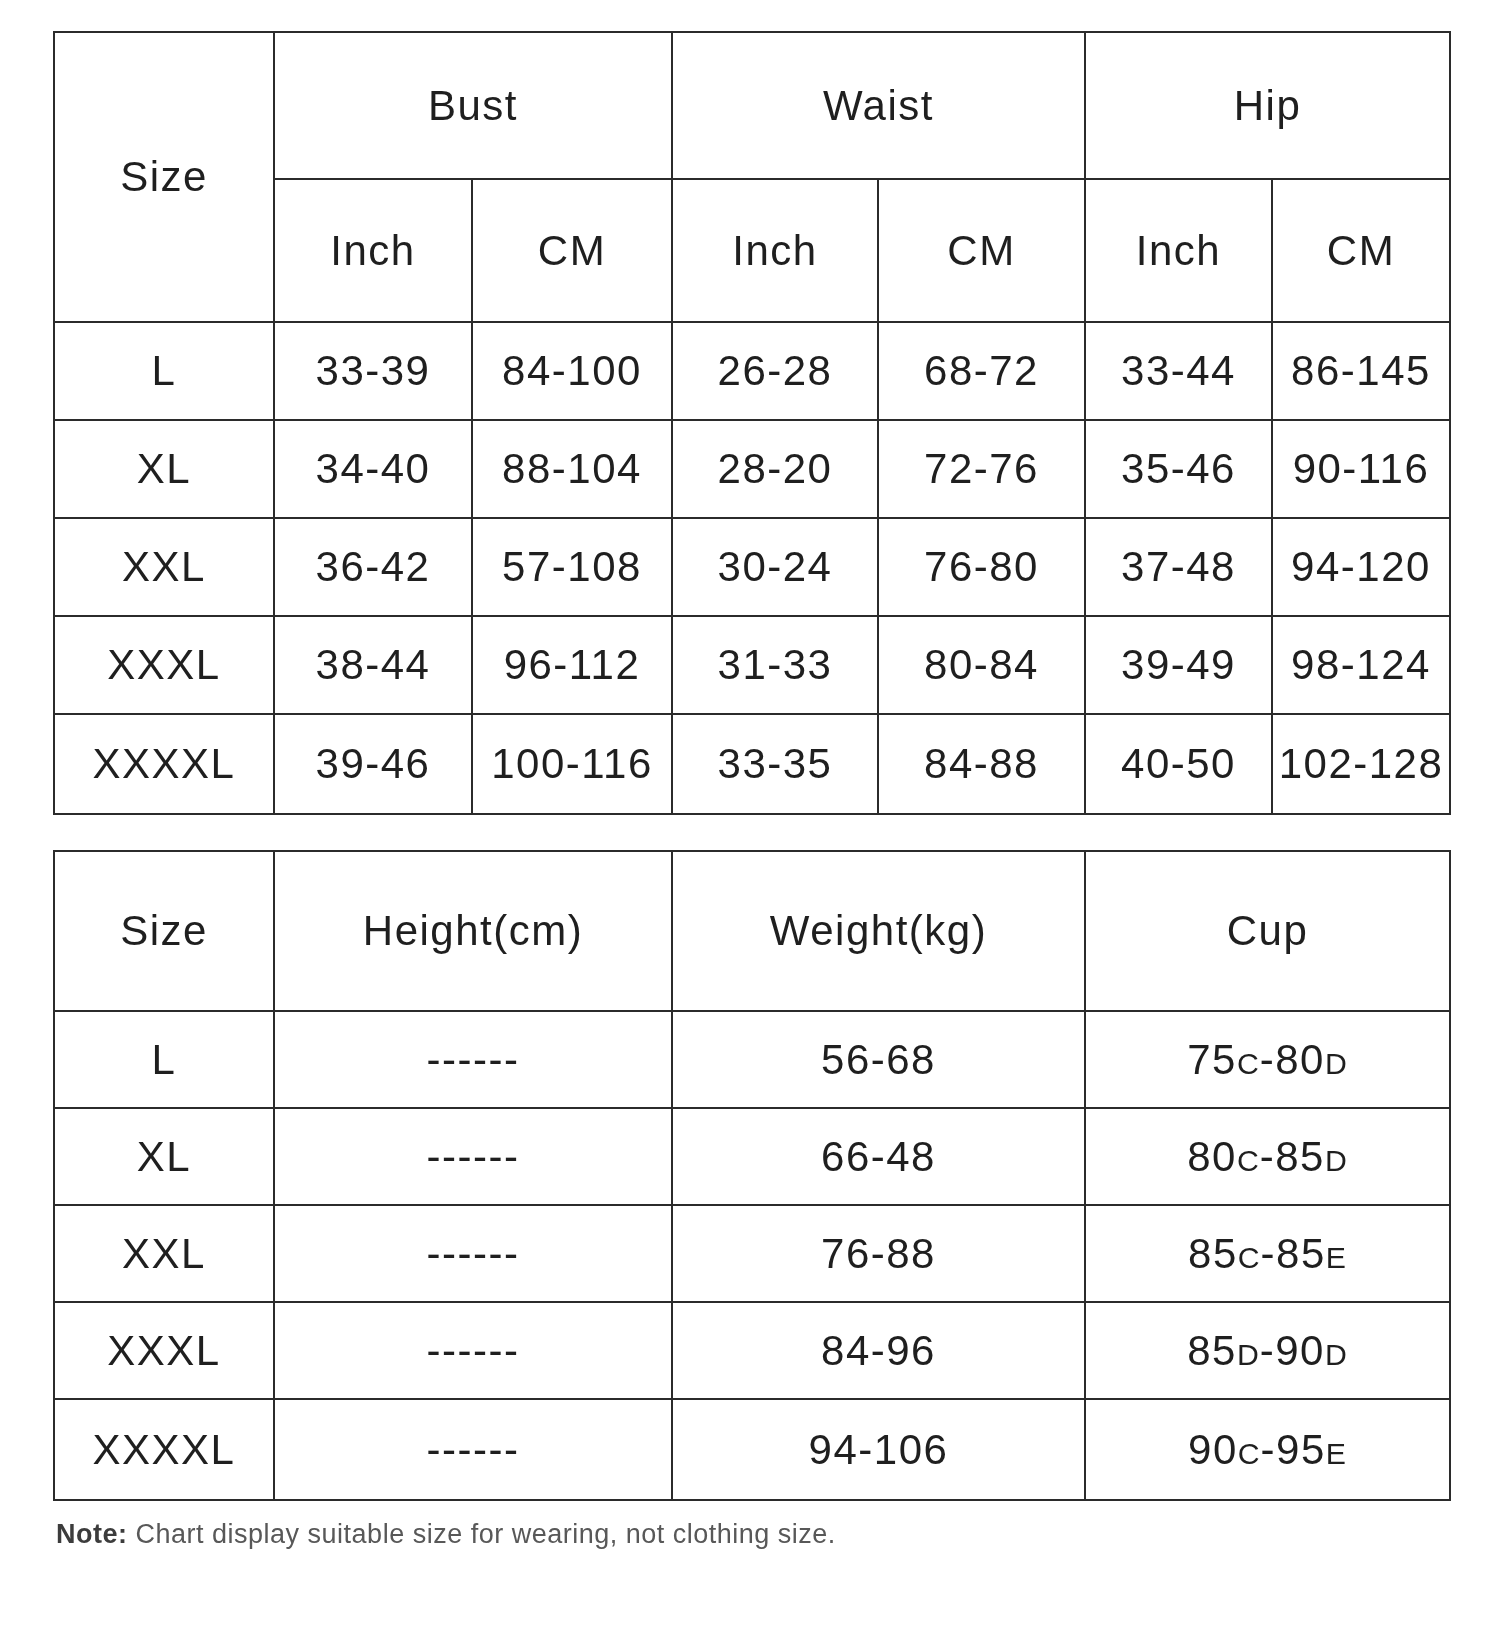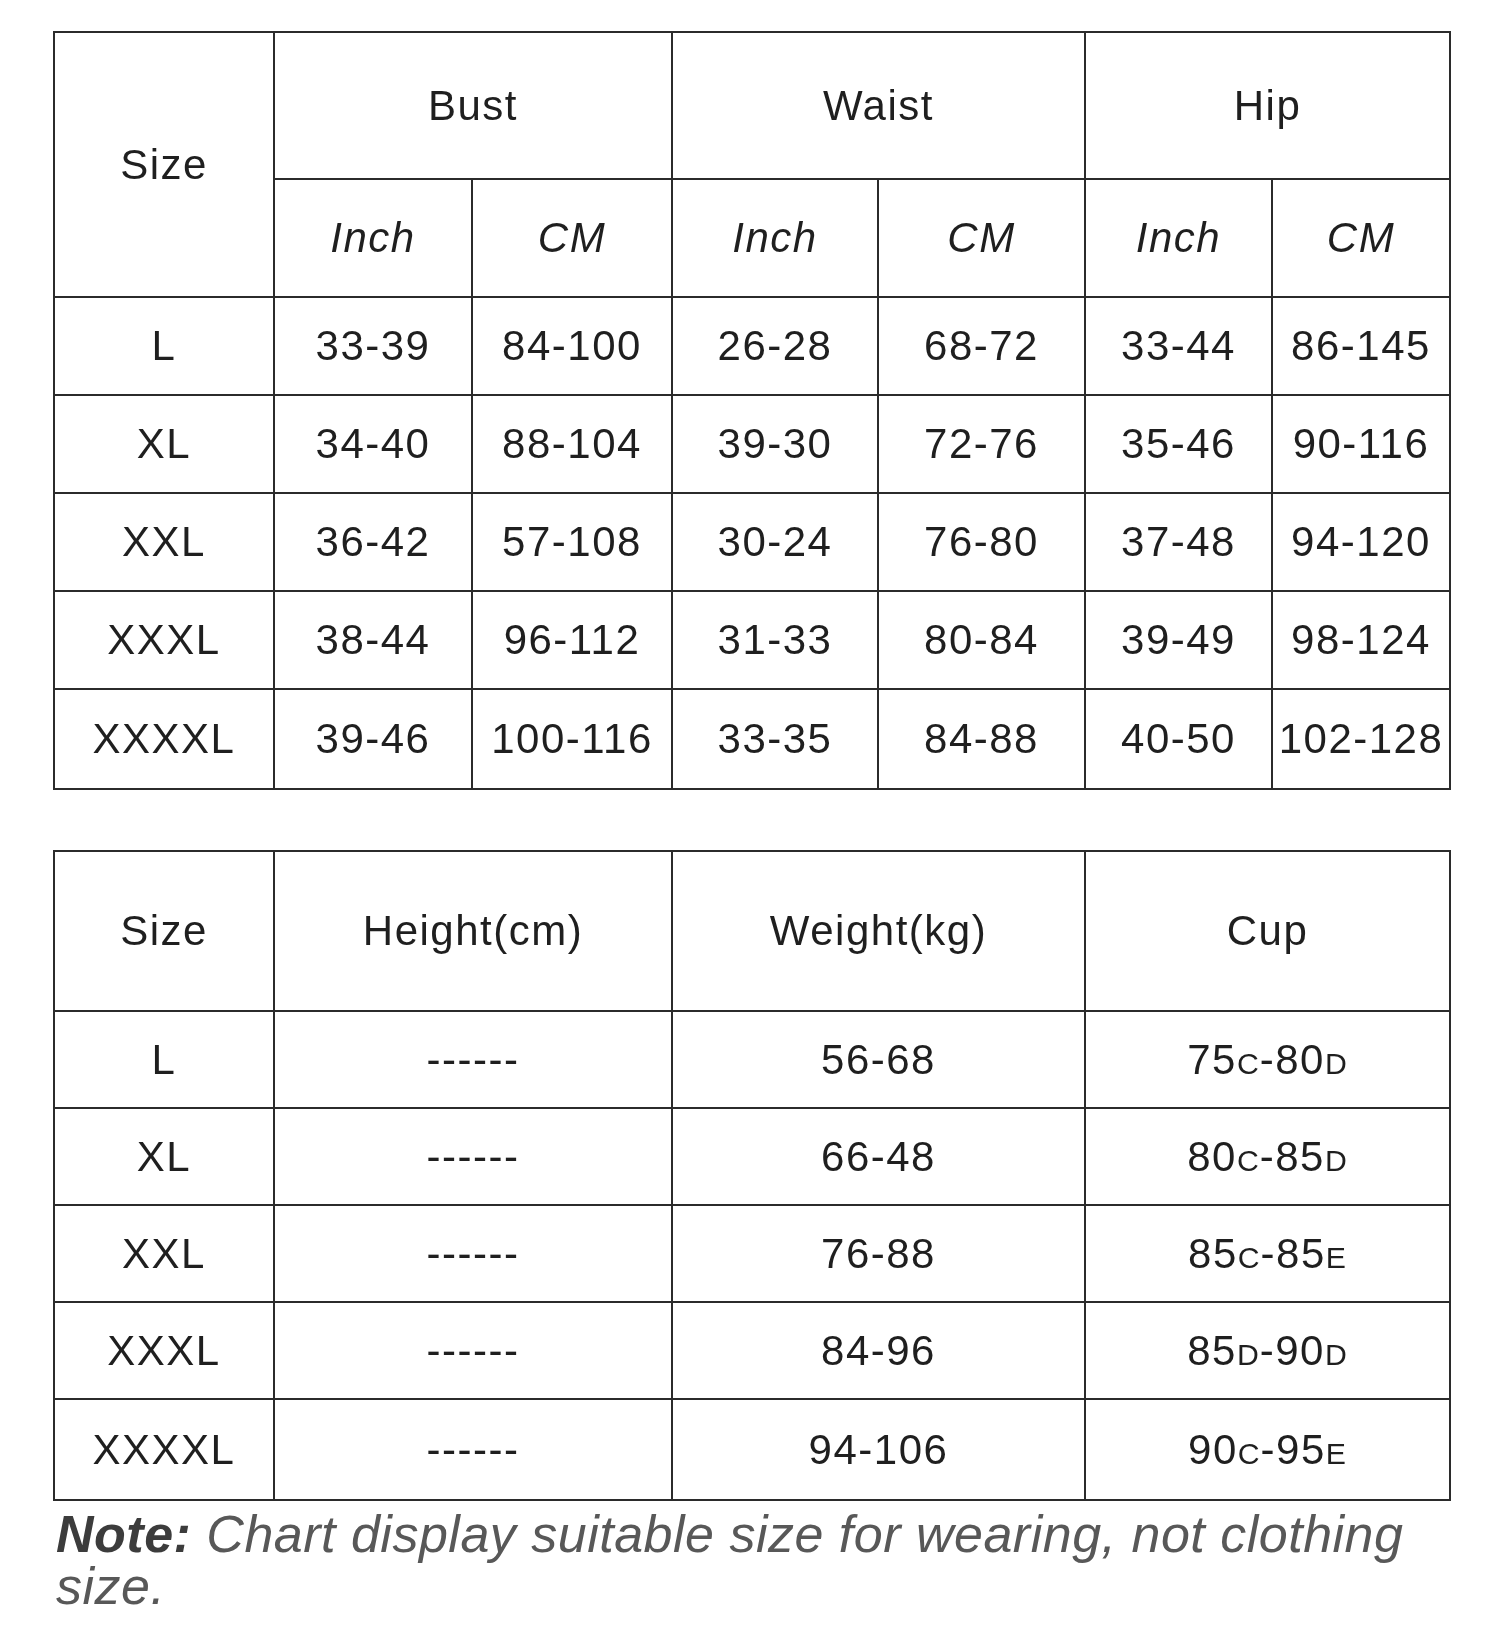--- a/index.html
+++ b/index.html
@@ -30,44 +30,43 @@
     vertical-align: middle;
     font-size: 42px;
     letter-spacing: 1.5px;
     color: #1f1f1f;
     padding: 0;
     overflow: hidden;
     white-space: nowrap;
   }
   
   .t1 tr.rh1 { height: 147px; }
-  .t1 tr.rh2 { height: 118px; font-style: italic; }
+  .t1 tr.rh2 { height: 143px; }
   .t1 tr.rd  { height: 98px;  }
   .t1 tr.rd-last { height: 100px; }
   
   .t2 tr.rh  { height: 160px; }
   .t2 tr.rd  { height: 97px;  }
   .t2 tr.rd-last { height: 101px; }
 
   td.dash-cell {
     letter-spacing: 0.52em;
     font-weight: 500;
   }
   .cup-sm { font-size: 0.72em; letter-spacing: 1px; }
 
   .note {
     position: absolute;
     left: 56px;
     top: 1508px;
     width: 1430px;
-    font-size: 52px;
+    font-size: 27px;
     line-height: 52px;
     letter-spacing: 0.5px;
     color: #585858;
-    font-style: italic;
   }
   .note p { margin: 0; }
   .note .note-label {
     font-weight: bold;
     color: #3c3c3c;
   }
 </style>
 </head>
 <body>
 
@@ -104,21 +103,21 @@
         <td>84-100</td>
         <td>26-28</td>
         <td>68-72</td>
         <td>33-44</td>
         <td>86-145</td>
       </tr>
       <tr class="rd">
         <td>XL</td>
         <td>34-40</td>
         <td>88-104</td>
-        <td>39-30</td>
+        <td>28-20</td>
         <td>72-76</td>
         <td>35-46</td>
         <td>90-116</td>
       </tr>
       <tr class="rd">
         <td>XXL</td>
         <td>36-42</td>
         <td>57-108</td>
         <td>30-24</td>
         <td>76-80</td>

